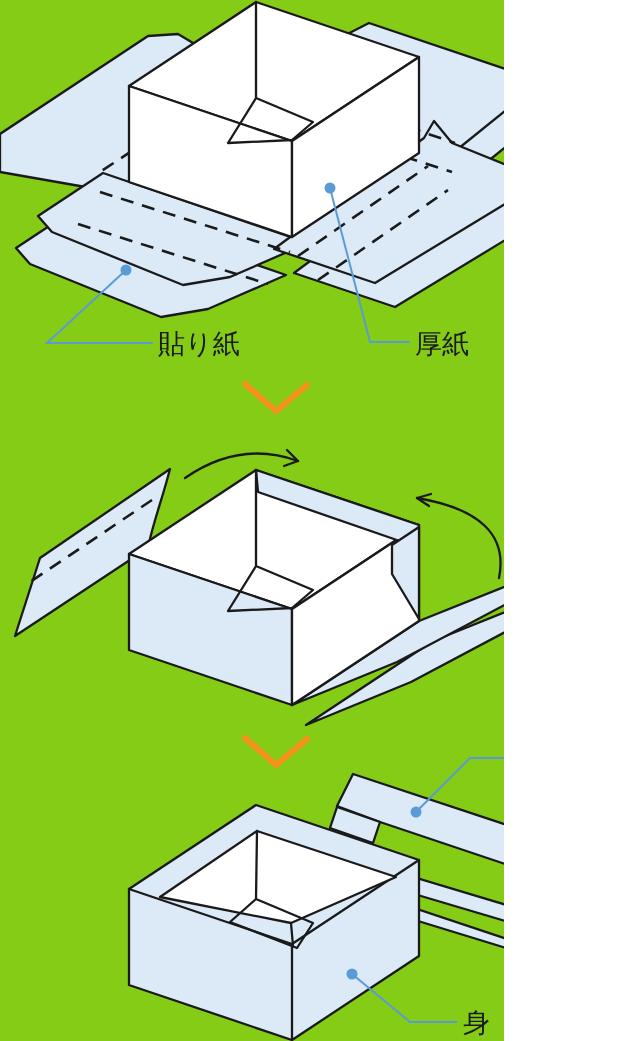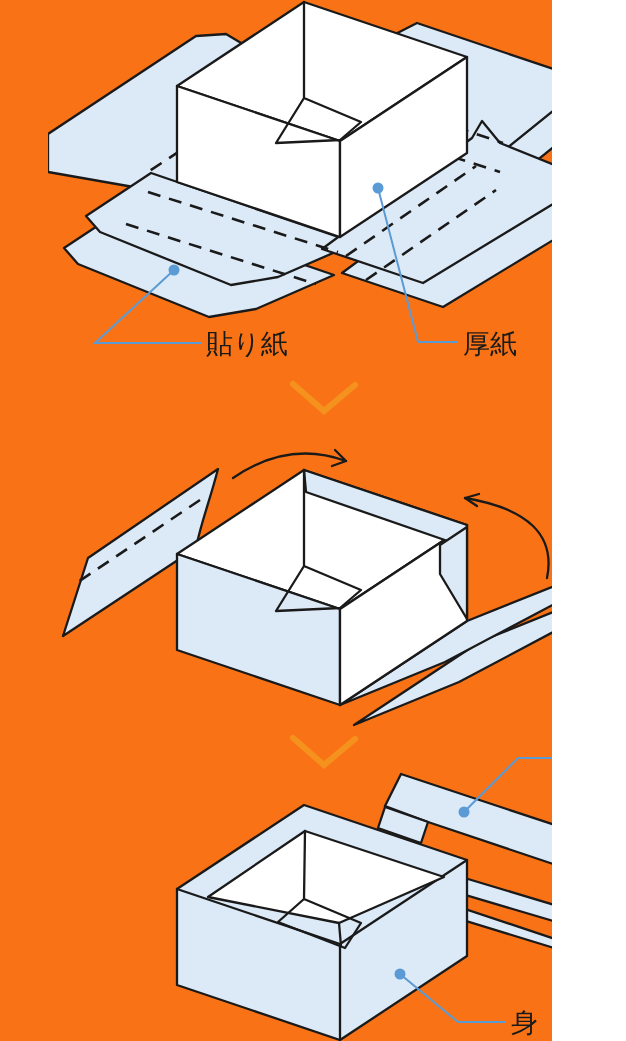--- a/index.html
+++ b/index.html
@@ -1,16 +1,16 @@
 <!DOCTYPE html>
 <html><head>
 <meta charset="utf-8">
 <style>
   html,body{margin:0;padding:0;background:#ffffff;}
-  .stage{position:relative;width:504px;height:1041px;background:#f97316;overflow:hidden;padding-left:48px;}
+  .stage{position:relative;width:504px;height:1041px;background:#84cc16;overflow:hidden;}
   svg{display:block;}
   .paper{fill:#DCE9F6;stroke:#1A1A1A;stroke-width:2.3;stroke-linejoin:round;}
   .white-face{fill:#FFFFFF;stroke:#1A1A1A;stroke-width:2.3;stroke-linejoin:round;}
   .edge{fill:none;stroke:#1A1A1A;stroke-width:2.3;stroke-linecap:round;stroke-linejoin:round;}
   .fold-dash{fill:none;stroke:#1A1A1A;stroke-width:2.6;stroke-dasharray:13 9;}
   .leader{fill:none;stroke-width:2;}
   .dot{stroke:none;}
   .arrow{fill:none;stroke:#1A1A1A;stroke-width:2.3;stroke-linecap:round;stroke-linejoin:round;}
   .chevron{fill:none;stroke-width:6;stroke-linecap:round;stroke-linejoin:miter;}
   .lbl{font-family:"Liberation Sans","DejaVu Sans",sans-serif;font-size:27px;}

